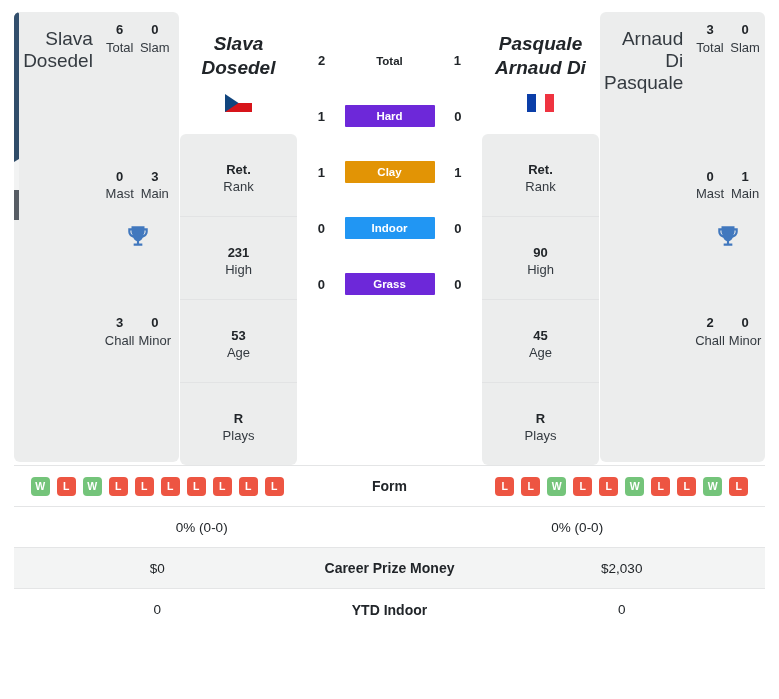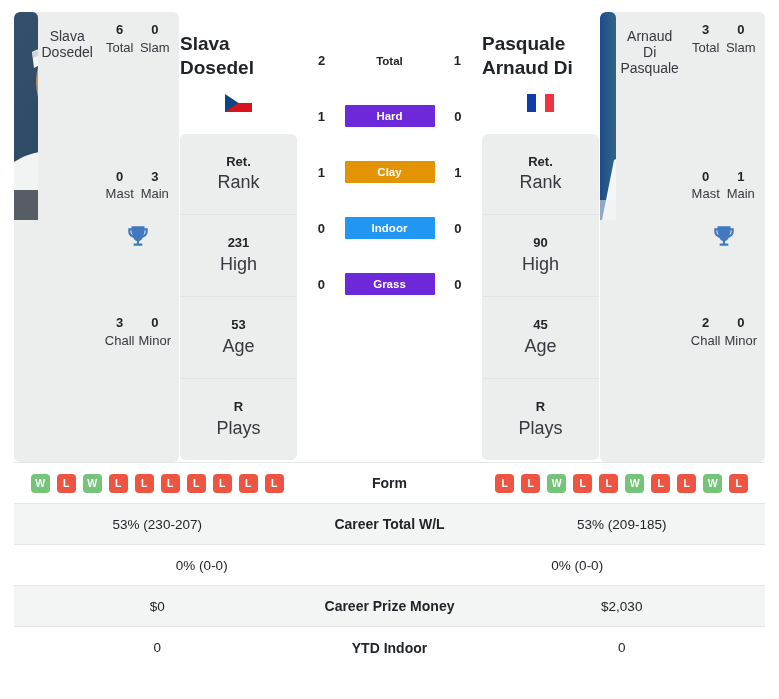--- a/index.html
+++ b/index.html
@@ -34,22 +34,22 @@
     display: flex;
   }
   .photo {
     width: 165px;
     height: 208px;
     position: relative;
     overflow: hidden;
     border-radius: 6px 6px 0 0;
   }
   .photo-name {
-    text-align: center;
-    font-size: 14px;
+    text-align: right;
+    font-size: 19px;
     color: #343a40;
     padding: 16px 4px 14px 4px;
   }
 
   .titles-grid {
     display: grid;
     grid-template-columns: 1fr 1fr;
     row-gap: 0;
     position: relative;
     padding: 0 6px 10px 6px;
@@ -65,46 +65,47 @@
     position: absolute;
     left: 50%;
     top: 50%;
     transform: translate(-50%, -50%);
     width: 26px; height: 26px;
   }
 
   
   .rank-col { width: 117px; flex: 0 0 117px; margin: 0 1px; }
   .rank-head {
-    text-align: left;
+    text-align: center;
     padding-top: 20px;
+    font-style: italic;
   }
   .rank-name {
     font-size: 19px;
     font-weight: bold;
     line-height: 1.28;
     color: #212529;
   }
   .flag-wrap { margin-top: 11px; height: 22px; display:flex; align-items:center; justify-content:center; }
   .flag { width: 27px; height: 18px; display: block; }
 
   .rank-card {
     margin-top: 20px;
     background: #eceded;
     border-radius: 6px;
     overflow: hidden;
   }
   .rank-cell {
     text-align: center;
-    padding: 19px 4px 20px 4px;
+    padding: 27px 4px 20px 4px;
     border-bottom: 1px solid #e2e3e4;
   }
   .rank-cell:last-child { border-bottom: none; }
   .rank-num { font-size: 13px; font-weight: bold; color: #212529; line-height: 1.35; }
-  .rank-lab { font-size: 18px; color: #343a40; line-height: 1.35; }
+  .rank-lab { font-size: 13px; color: #343a40; line-height: 1.35; }
 
   
   .center-col {
     flex: 1 1 auto;
     min-width: 0;
     padding-top: 20px;
   }
   .h2h-row {
     display: flex;
     align-items: center;
@@ -462,25 +463,20 @@
           <span class="badge l">L</span>
           <span class="badge l">L</span>
           <span class="badge w">W</span>
           <span class="badge l">L</span>
           <span class="badge l">L</span>
           <span class="badge w">W</span>
           <span class="badge l">L</span>
         </div>
     </div>
 
-    <div class="srow alt">
-      <div class="scell">53% (230-207)</div>
-      <div class="scell mid">Career Total W/L</div>
-      <div class="scell">53% (209-185)</div>
-    </div>
 
     <div class="srow">
       <div class="scell">0% (0-0)</div>
       <div class="scell">0% (0-0)</div>
     </div>
 
     <div class="srow alt">
       <div class="scell">$0</div>
       <div class="scell mid">Career Prize Money</div>
       <div class="scell">$2,030</div>

